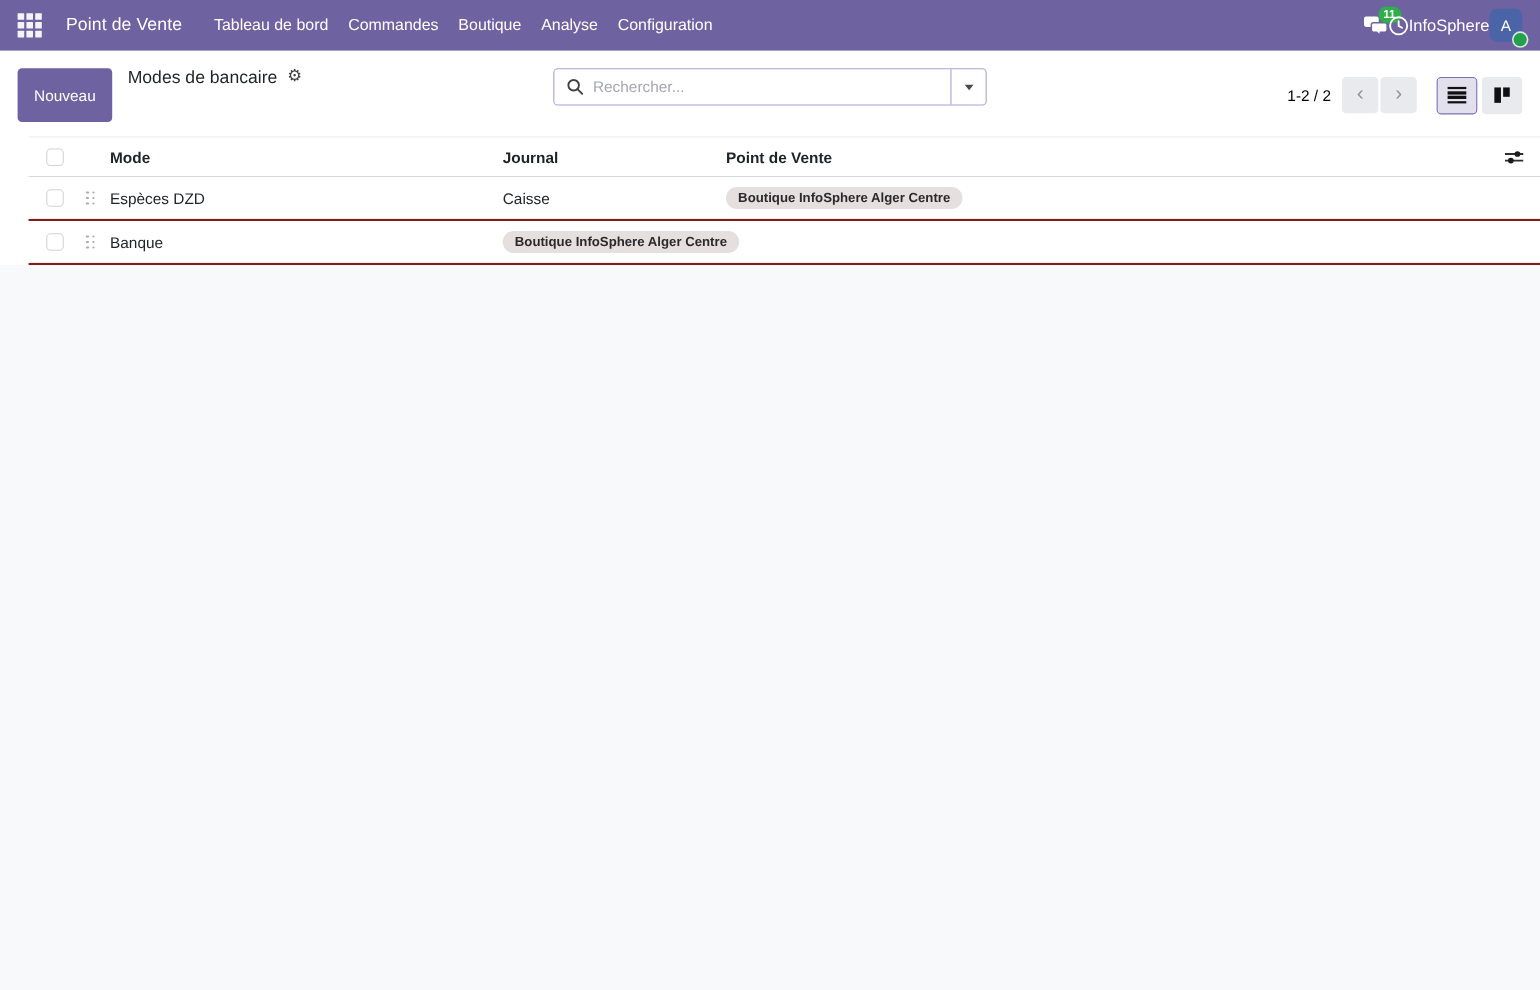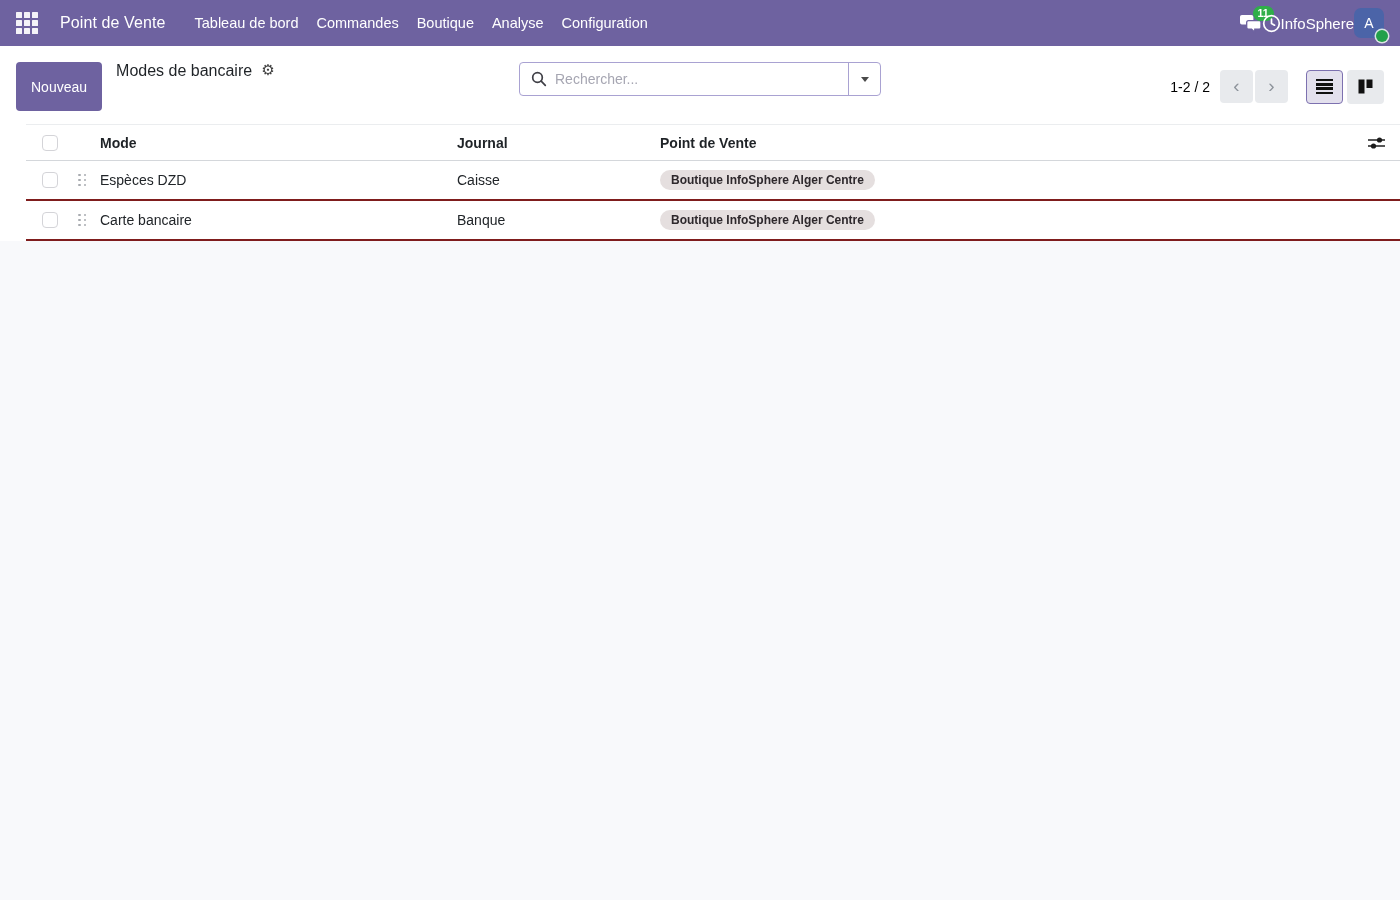--- a/index.html
+++ b/index.html
@@ -18,21 +18,21 @@
   .msg-badge { position:absolute; top:-7px; right:-12px; background:#2fae49; color:#fff; font-size:10.5px; font-weight:700; line-height:1; padding:2.5px 5px; border-radius:9px; }
   .company-name { font-size:15px; cursor:pointer; }
   .avatar { width:30px; height:30px; border-radius:7px; background:#4b64a8; color:#fff; font-size:14px; font-weight:500; display:flex; align-items:center; justify-content:center; position:relative; cursor:pointer; }
   .status-dot { position:absolute; right:-4px; bottom:-4px; width:12px; height:12px; border-radius:50%; background:#22a04a; box-shadow:0 0 0 1.5px rgba(240,250,240,0.85); }
 
   
   .control-panel { height:49px; background:#fff; display:flex; padding:0 16px; position:relative; flex:none;margin-top:16px; }
   .btn-new { background:#6e62a0; color:#fff; border:none; border-radius:4px; font-family:inherit; font-size:14px; font-weight:500; padding:7px 15px; cursor:pointer; }
   .page-title { margin-left:14px; font-size:16px; color:#1f2327; white-space:nowrap; }
   .title-gear { margin-left:9px; font-size:15px; color:#3f3f3f; cursor:pointer; line-height:1; }
-  .searchbox { position:absolute; left:50%; transform:translateX(-50%); width:362px; height:34px; border:1px solid #a9a2d2; border-radius:4px; display:flex; align-items:stretch; background:#fff; }
+  .searchbox { position:absolute; left:50%; transform:translateX(-50%); width:394px; height:34px; border:1px solid #a9a2d2; border-radius:4px; display:flex; align-items:stretch; background:#fff; }
   .searchbox .mag { display:flex; align-items:center; padding-left:11px; flex:none; }
   .searchbox input { flex:1; border:none; outline:none; font-family:inherit; font-size:14px; padding:0 8px; color:#212529; background:transparent; min-width:0; }
   .searchbox input::placeholder { color:#a6a6b2; }
   .search-toggle { width:32px; border-left:1px solid #a9a2d2; display:flex; align-items:center; justify-content:center; cursor:pointer; }
   .caret-down { width:0; height:0; border-left:4.5px solid transparent; border-right:4.5px solid transparent; border-top:5px solid #4a4a4a; }
   .cp-right { margin-left:auto; display:flex; align-items:center; }
   .pager-text { font-size:14px; color:#000000; margin-right:10px; white-space:nowrap; }
   .pager-group { display:flex; gap:2px; margin-right:18px; }
   .pager-btn { width:33px; height:33px; background:#e8eaed; border:none; border-radius:4px; color:#8d939b; font-size:19px; line-height:1; cursor:pointer; display:flex; align-items:center; justify-content:center; font-family:inherit; padding-bottom:3px; }
   .switcher { display:flex; gap:4px; }
@@ -194,21 +194,20 @@
       <input type="checkbox" class="cb" style="">
     </div>
     <div class="drag-handle">
       <i></i>
         <i></i>
         <i></i>
         <i></i>
         <i></i>
         <i></i>
     </div>
-    <div>Carte bancaire</div>
     <div>Banque</div>
     <div><span class="tag">Boutique InfoSphere Alger Centre</span></div>
     <div></div>
   </div>
 
 </div>
 
 <div class="empty-area"></div>
 
 </body></html>

